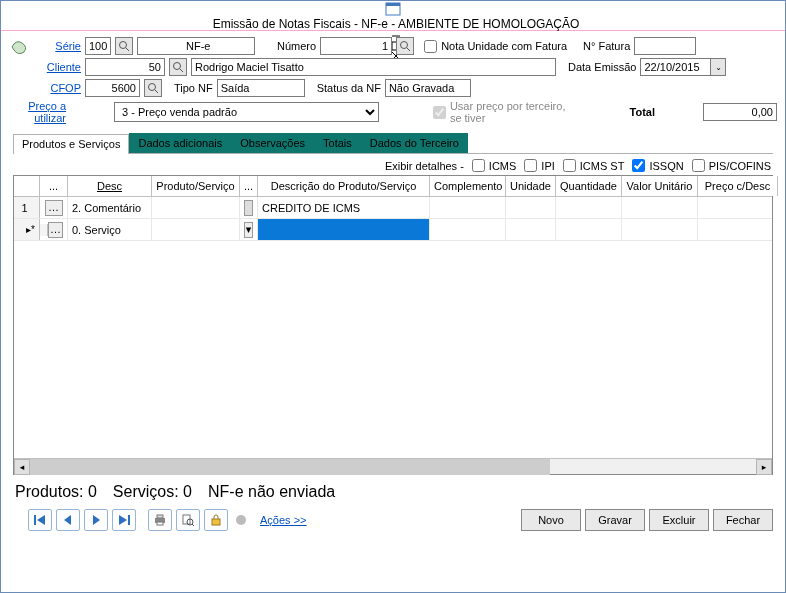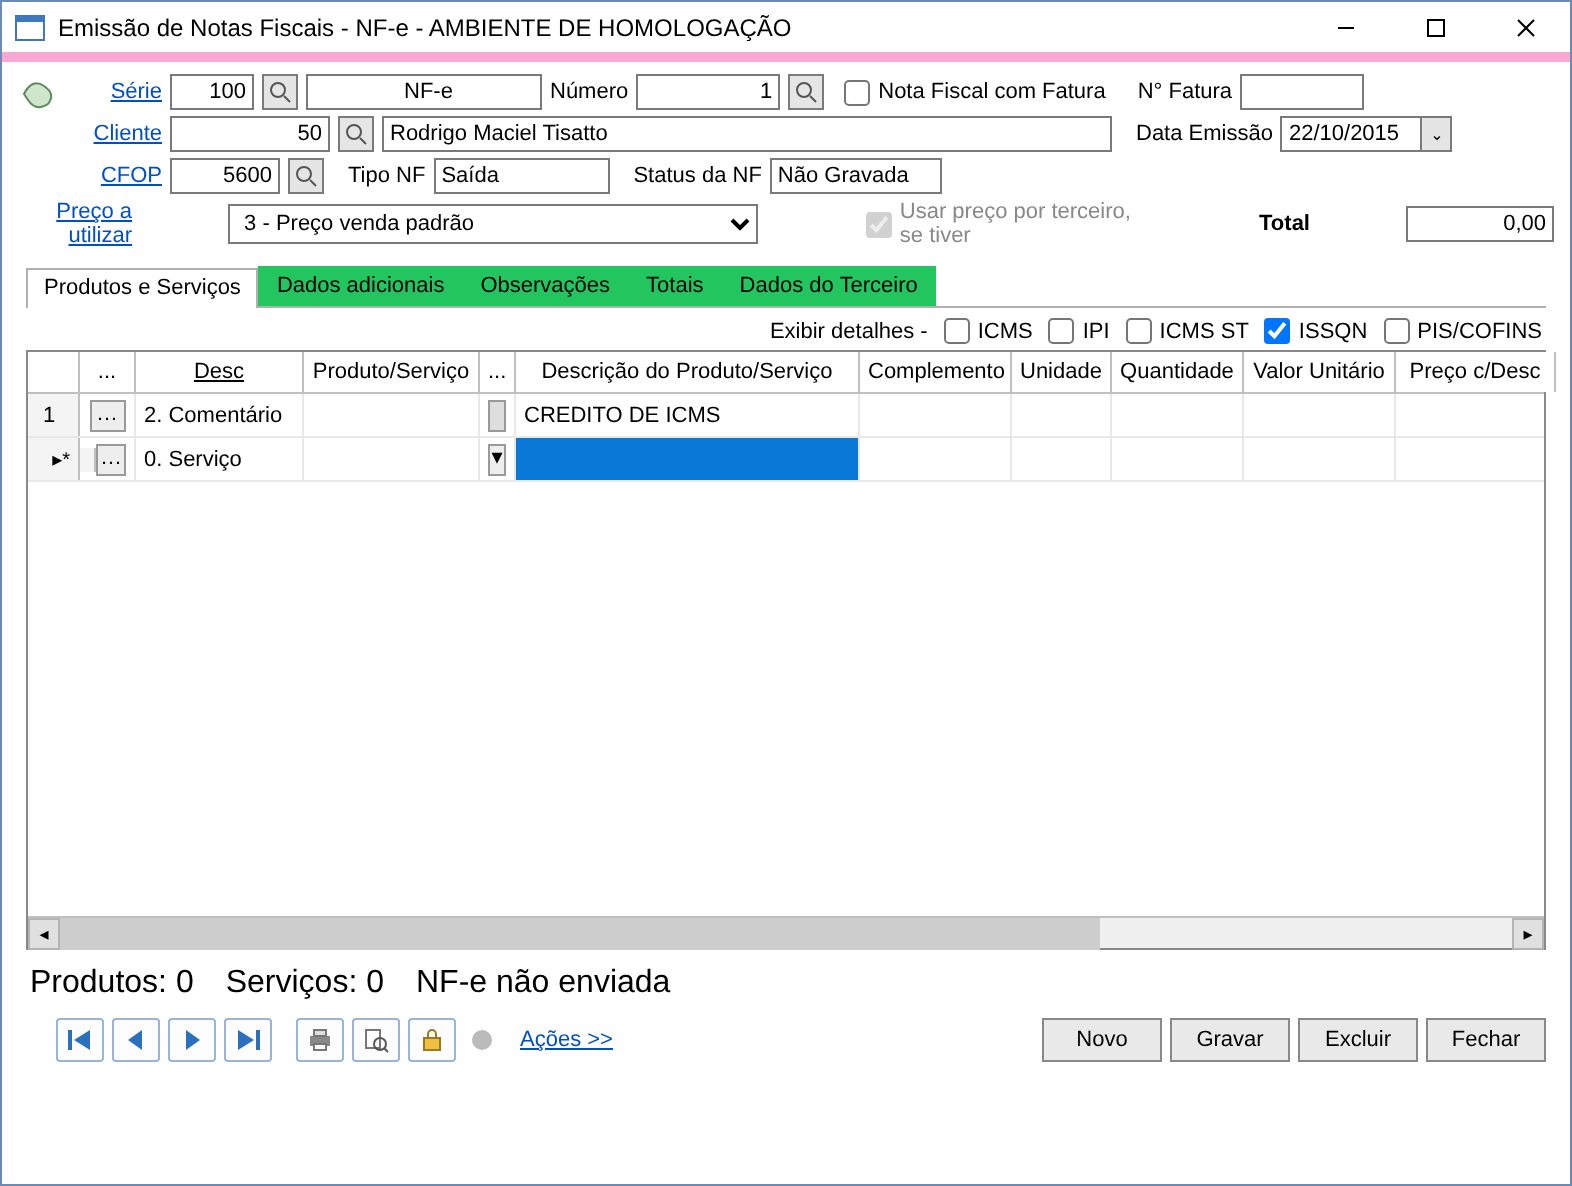--- a/index.html
+++ b/index.html
@@ -14,21 +14,22 @@
     overflow: hidden;
     border: 1px solid #6a8bb5;
   }
   
   .titlebar {
     height: 30px;
     background: #ffffff;
     display: flex;
     align-items: center;
     padding: 0 0 0 6px;
-    border-bottom: 5px solid #f9a8d4;
+    border-bottom: 1px solid #f9a8d4;
+    flex-direction: column;
   }
   .titlebar .app-icon { width: 16px; height: 16px; margin-right: 6px; display:inline-block; }
   .titlebar .title { flex: 1; font-size: 12px; color: #000; }
   .winbtn {
     width: 45px; height: 29px;
     display: flex; align-items: center; justify-content: center;
     font-family: "Segoe MDL2 Assets","Segoe UI Symbol",sans-serif;
     font-size: 10px;
   }
 
@@ -99,21 +100,21 @@
   
   .tabs {
     display:flex;
     margin: 4px 12px 0 12px;
     border-bottom: 1px solid #b0b0b0;
   }
   .tab {
     padding: 3px 8px 4px 8px;
     border: 1px solid transparent;
     border-bottom: none;
-    background: #22c55e;
+    background: #0f766e;
     cursor: pointer;
     font-size:11px;
     position:relative;
   }
   .tab.active {
     border-color: #b0b0b0;
     background: #fff;
     top: 1px;
   }
 
@@ -255,39 +256,39 @@
 <span class="decor-icon">
   <svg viewBox="0 0 22 22">
       <path d="M4 11 Q8 3 14 7 Q20 11 16 16 Q10 20 6 14 Z" fill="#cfe6cc" stroke="#5b8a5b"></path>
     </svg>
 </span>
 
 <div class="form-area" style="padding-left:40px;">
 
   <div class="row">
     <span class="lnk" style="width:40px">Série</span>
-    <input type="text" class="num" style="width: 42px;" value="100">
+    <input type="text" class="num" style="width: 26px;" value="100">
     <div class="searchbtn">
       <svg width="12" height="12">
           <circle cx="5" cy="5" r="3.5" fill="none" stroke="#555"></circle>
           <line x1="8" y1="8" x2="11" y2="11" stroke="#555"></line>
         </svg>
     </div>
     <input type="text" style="width: 118px; padding-left: 48px;" value="NF-e">
-    <span class="lbl" style="margin-left:0">Número</span>
+    <span class="lbl" style="margin-left:18px">Número</span>
     <input type="text" class="num" style="width: 72px;" value="1">
     <div class="searchbtn">
       <svg width="12" height="12">
           <circle cx="5" cy="5" r="3.5" fill="none" stroke="#555"></circle>
           <line x1="8" y1="8" x2="11" y2="11" stroke="#555"></line>
         </svg>
     </div>
     <label class="checkbox-wrap" style="margin-left:6px">
       <input type="checkbox" style="">
-      <span>Nota Fiscal com Fatura</span>
+      <span>Nota Unidade com Fatura</span>
     </label>
     <span class="lbl" style="margin-left:12px">N° Fatura</span>
     <input type="text" style="width: 62px;" value="">
   </div>
 
   <div class="row">
     <span class="lnk" style="width:40px">Cliente</span>
     <input type="text" class="num" style="width: 80px;" value="50">
     <div class="searchbtn">
       <svg width="12" height="12">

